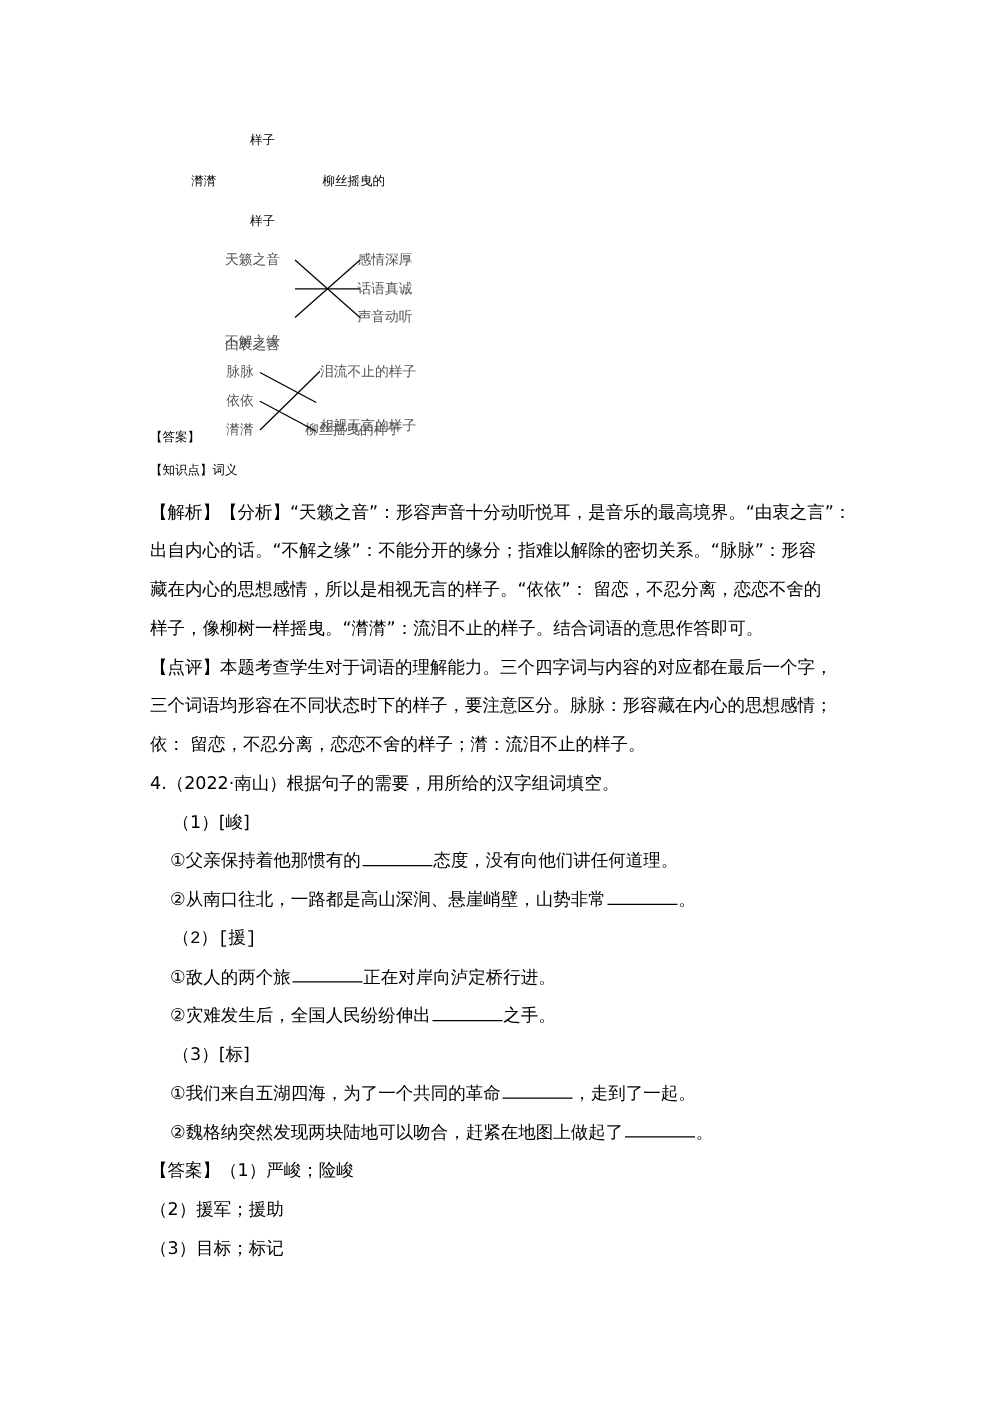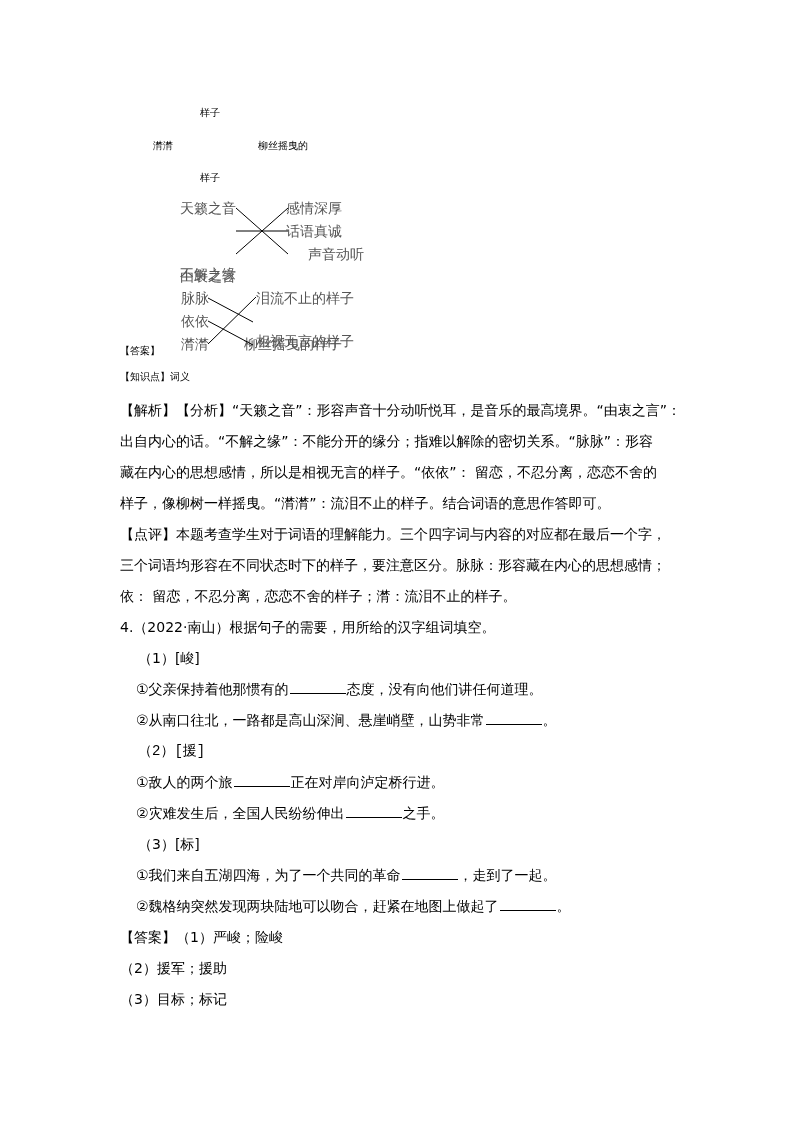--- a/index.html
+++ b/index.html
@@ -1,39 +1,39 @@
 <!DOCTYPE html>
 <html><head>
   <meta charset="utf-8">
   <style>
     html, body { margin: 0; padding: 0; background: #ffffff; }
     body { width: 794px; height: 1123px; position: relative; overflow: hidden;
            font-family: "DejaVu Sans", "Liberation Sans", sans-serif; color: #000; }
     .abs { position: absolute; white-space: nowrap; font-size: 10px; line-height: 18px; }
-    .gray { color: #555; font-size: 14px; text-align: right; }
+    .gray { color: #555; font-size: 11px; text-align: right; }
     .para { position: absolute; left: 120px; width: 560px; font-size: 14px; line-height: 31px; }
     .line { white-space: nowrap; }
     .blank { display: inline-block; width: 56px; border-bottom: 1px solid #000; height: 14px; vertical-align: baseline; margin: 0 1px; }
     svg.conn { position: absolute; }
   </style>
 </head>
 <body>
 
 <div class="abs" style="left:200px;top:104px;">样子</div>
 <div class="abs" style="left:153px;top:137px;">潸潸</div>
 <div class="abs" style="left:258px;top:137px;">柳丝摇曳的</div>
 <div class="abs" style="left:200px;top:169px;">样子</div>
 
 <div>
   <div class="abs gray" style="left:180px;top:199px;">天籁之音</div>
   <div class="abs gray" style="left:180px;top:222px;margin-top:45px;">由衷之言</div>
   <div class="abs gray" style="left:180px;top:245px;margin-top:20px;">不解之缘</div>
   <div class="abs gray" style="left:286px;top:199px;">感情深厚</div>
   <div class="abs gray" style="left:286px;top:222px;">话语真诚</div>
-  <div class="abs gray" style="left:286px;top:245px;margin-left:22px;">声音动听</div>
+  <div class="abs gray" style="left:286px;top:245px;">声音动听</div>
   <svg class="conn" style="left:0;top:0;" width="794" height="300">
     <line x1="236" y1="208" x2="288" y2="254" stroke="#000" stroke-width="1"></line>
     <line x1="236" y1="231" x2="288" y2="231" stroke="#000" stroke-width="1"></line>
     <line x1="236" y1="254" x2="288" y2="208" stroke="#000" stroke-width="1"></line>
   </svg>
 </div>
 
 <div>
   <div class="abs gray" style="left:181px;top:289px;">脉脉</div>
   <div class="abs gray" style="left:181px;top:312px;">依依</div>

